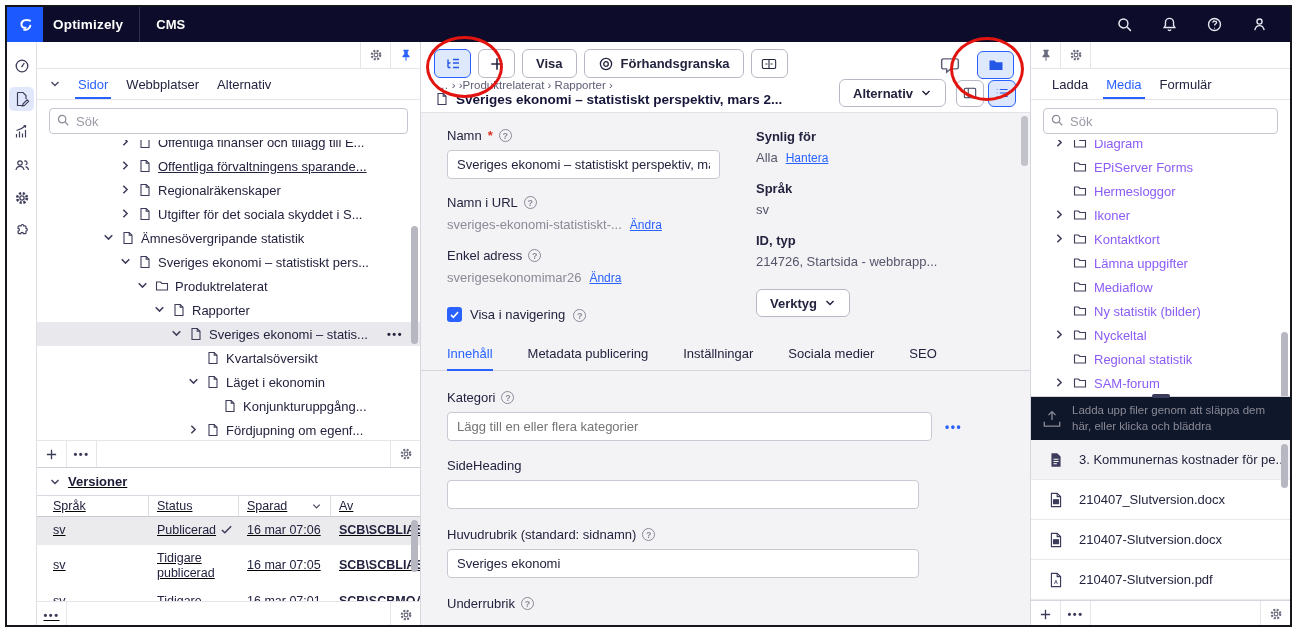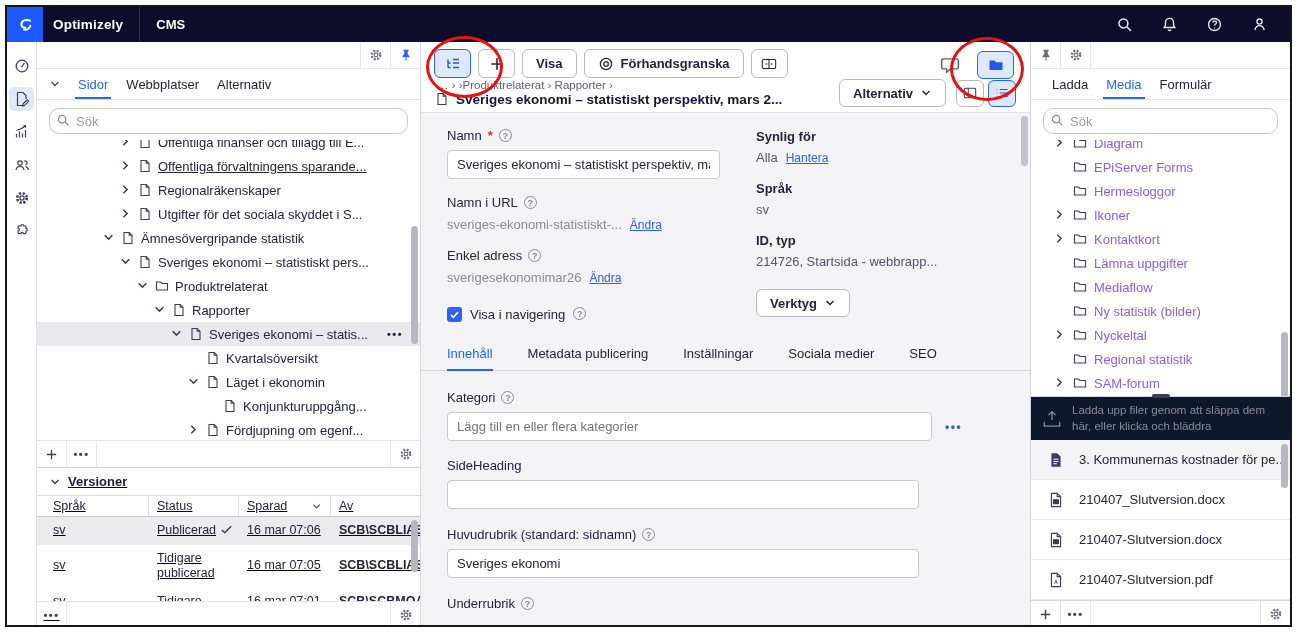--- a/index.html
+++ b/index.html
@@ -30,21 +30,21 @@
   .ph-btn svg{width:14px;height:14px;}
   .pin-blue{color:#2962ff;}
   .navtabs{height:31px;display:flex;align-items:center;border-bottom:1px solid #e5e5ea;padding-left:10px;flex:0 0 auto;}
   .nt-chevron{color:#4a4a66;margin:0 8px 0 2px;display:flex;}
   .nt-chevron svg{width:12px;height:12px;}
   .ntab{font-size:13px;color:#23233f;padding:0 9px;height:100%;display:flex;align-items:center;position:relative;}
   .ntab.active{color:#2962ff;}
   .ntab.active::after{content:"";position:absolute;left:6px;right:6px;bottom:0;height:2px;background:#2962ff;}
   .searchrow{padding:8px 12px 6px;flex:0 0 auto;}
   .searchbox{position:relative;}
-  .searchbox input{width:100%;height:26px;border:1px solid #c6c6d0;border-radius:10px;padding:0 8px 0 26px;font-size:13px;color:#23233f;font-family:inherit;background:#fff;}
+  .searchbox input{width:100%;height:26px;border:1px solid #c6c6d0;border-radius:4px;padding:0 8px 0 26px;font-size:13px;color:#23233f;font-family:inherit;background:#fff;}
   .searchbox input::placeholder{color:#9a9aa6;}
   .searchbox .sic{position:absolute;left:7px;top:5px;width:14px;height:14px;color:#8a8a96;}
   .searchbox .sic svg{width:14px;height:14px;}
 
   .tree{flex:1 1 auto;overflow:hidden;position:relative;font-size:13px;color:#23233f;padding-top:2px;}
   .tree-row{height:24px;display:flex;align-items:center;gap:5px;white-space:nowrap;}
   .tree-row.clipped{margin-top:-12px;}
   .tree-row.selected{background:#e9e9ed;}
   .tchev{width:14px;height:14px;color:#3c3c5a;display:flex;flex:0 0 auto;}
   .tchev svg{width:13px;height:13px;}
@@ -106,21 +106,21 @@
   .f-label{font-size:13px;color:#23233f;display:flex;align-items:center;gap:6px;margin-bottom:7px;}
   .req{color:#d93025;font-weight:bold;}
   .helpc{width:13px;height:13px;border-radius:50%;border:1px solid #8a8a99;color:#8a8a99;font-size:9px;display:inline-flex;align-items:center;justify-content:center;font-weight:bold;flex:0 0 auto;}
   .tinput{height:29px;border:1px solid #c9c9d3;border-radius:4px;background:#fff;font-size:13px;color:#23233f;padding:0 9px;font-family:inherit;display:block;}
   .grid2{display:grid;grid-template-columns:309px 1fr;}
   .fblock{margin-bottom:16px;}
   .muted{color:#8a8a96;font-size:13px;}
   .darkval{color:#55556a;font-size:13px;}
   .link{color:#2962ff;text-decoration:underline;font-size:12px;}
   .inline-val{display:flex;gap:8px;align-items:baseline;}
-  .chkrow{display:flex;align-items:flex-start;gap:8px;margin-top:22px;}
+  .chkrow{display:flex;align-items:flex-end;gap:8px;margin-top:22px;}
   .checkbox{width:15px;height:15px;background:#2962ff;border-radius:3px;color:#fff;display:flex;align-items:center;justify-content:center;}
   .checkbox svg{width:11px;height:11px;}
   .rc-label{font-size:13px;color:#23233f;font-weight:bold;margin-bottom:6px;}
   .content-tabs{width:610px;margin-left:-26px;padding-left:26px;border-bottom:1px solid #d6d6de;height:35px;display:flex;align-items:stretch;margin-top:14px;}
   .ctab{font-size:13px;color:#23233f;margin-right:35px;display:flex;align-items:center;position:relative;}
   .ctab.active{color:#2962ff;}
   .ctab.active::after{content:"";position:absolute;left:0;right:0;bottom:-1px;height:2.5px;background:#2962ff;}
   .kat-row{display:flex;align-items:center;gap:13px;}
   .blue-dots{color:#2962ff;font-weight:bold;letter-spacing:1.5px;font-size:12px;}
   .edthumb{position:absolute;top:74px;right:2px;width:7px;height:50px;background:#c2c2cb;border-radius:4px;}

